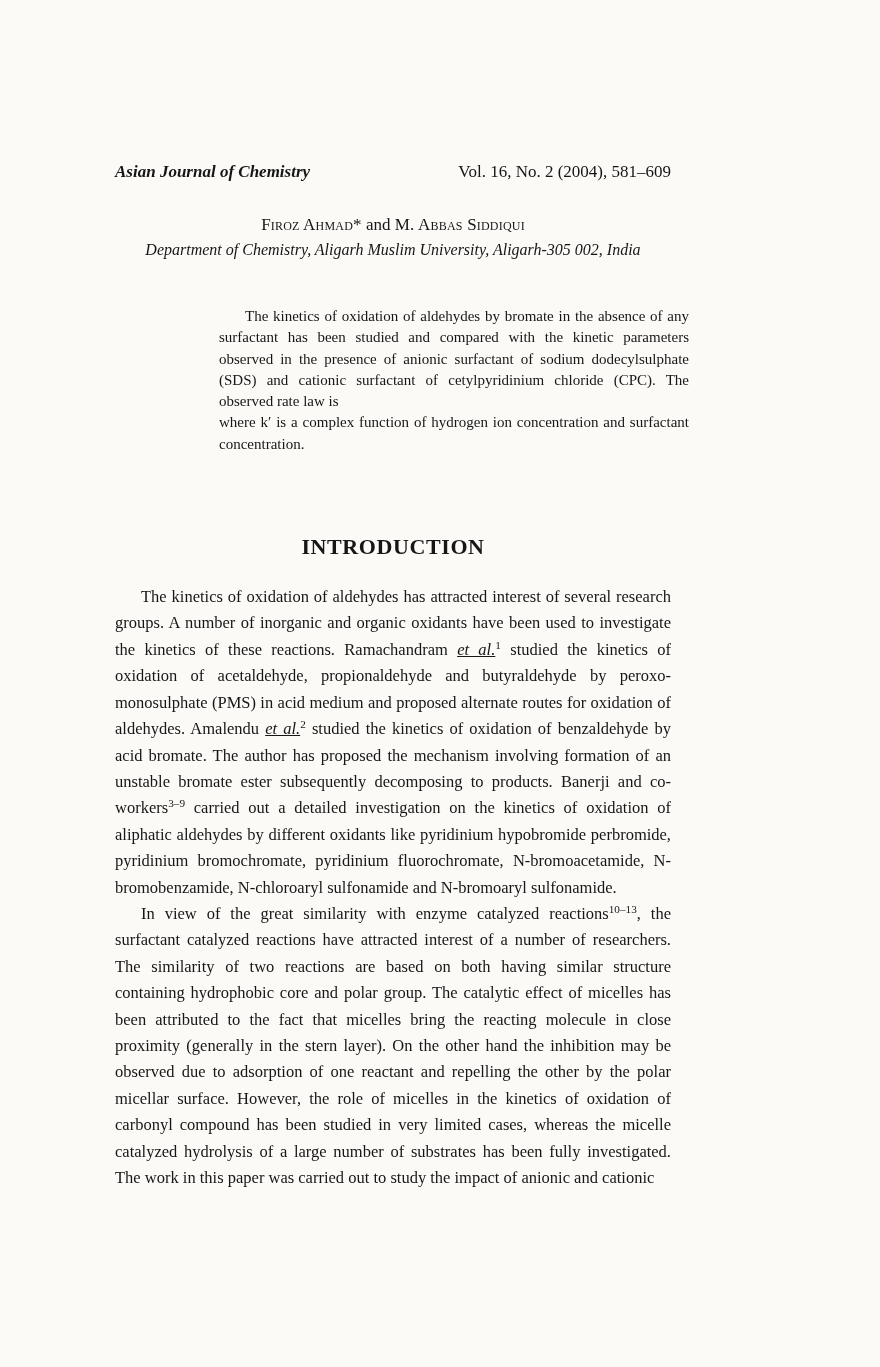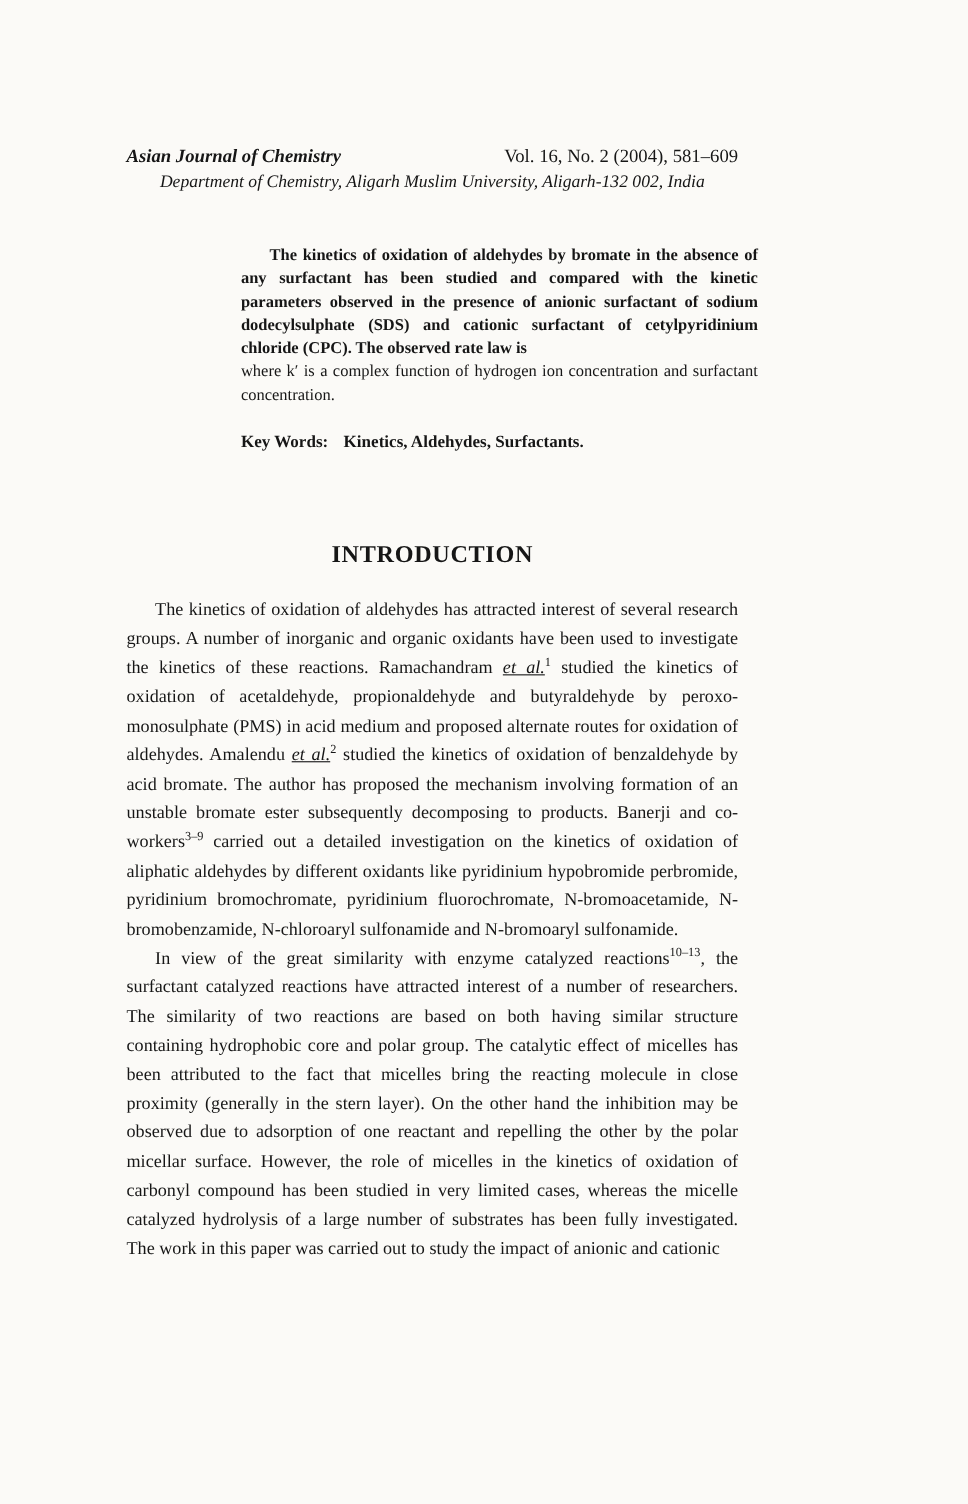--- a/index.html
+++ b/index.html
@@ -23,21 +23,21 @@
     width: 784px;
   }
   .header-row {
     display: flex;
     justify-content: space-between;
     align-items: baseline;
     font-size: 17px;
     line-height: 20px;
   }
   .journal { font-style: italic; font-weight: bold; }
-  .volume { font-weight: normal; }
+  .volume { font-weight: normal; margin-top: 30px; }
   .title {
     margin: 30px auto 0 auto;
     font-size: 22.5px;
     line-height: 28px;
     font-weight: bold;
     text-align: center;
     max-width: 640px;
   }
   .authors {
     margin-top: 32px;
@@ -54,21 +54,21 @@
     line-height: 21px;
   }
   .abstract {
     margin: 46px 0 0 104px;
     width: 470px;
     font-size: 15px;
     line-height: 21.3px;
     text-align: justify;
   }
   .abstract p { margin: 0; }
-  .abs-body { text-indent: 26px; font-weight: bold; }
+  .abs-body { text-indent: 26px; }
   .equation {
     text-align: center;
     font-size: 15px;
     line-height: 21.3px;
   }
   .keywords {
     margin: 20px 0 0 104px;
     font-size: 15.5px;
     line-height: 21px;
     font-weight: bold;
@@ -102,31 +102,29 @@
 
 <div class="page">
   <div class="content">
 
     <div class="header-row">
       <span class="journal">Asian Journal of Chemistry</span>
       <span class="volume">Vol. 16, No. 2 (2004), 581–609</span>
     </div>
 
 
+    <div class="authors"><span class="sc">Firoz Ahmad*</span><span> and </span><span class="sc">M. Abbas Siddiqui</span></div>
 
-    <div class="affiliation">Department of Chemistry, Aligarh Muslim University, Aligarh-132 002, India</div>
+    <div class="affiliation">Department of Chemistry, Aligarh Muslim University, Aligarh-305 002, India</div>
 
     <div class="abstract">
       <p class="abs-body">The kinetics of oxidation of aldehydes by bromate in the absence of any surfactant has been studied and compared with the kinetic parameters observed in the presence of anionic surfactant of sodium dodecylsulphate (SDS) and cationic surfactant of cetylpyridinium chloride (CPC). The observed rate law is</p>
       <p class="abs-after">where k′ is a complex function of hydrogen ion concentration and surfactant concentration.</p>
     </div>
 
-    <div class="keywords">
-      <span class="kw-label">Key Words:</span><span class="kw-value">Kinetics, Aldehydes, Surfactants.</span>
-    </div>
 
     <h2 class="section-heading">INTRODUCTION</h2>
 
     <p class="body-para first"><span>The kinetics of oxidation of aldehydes has attracted interest of several research groups. A number of inorganic and organic oxidants have been used to investigate the kinetics of these reactions. Ramachandram </span><span class="it">et al.</span><sup>1</sup><span> studied the kinetics of oxidation of acetaldehyde, propionaldehyde and butyraldehyde by peroxo-monosulphate (PMS) in acid medium and proposed alternate routes for oxidation of aldehydes. Amalendu </span><span class="it">et al.</span><sup>2</sup><span> studied the kinetics of oxidation of benzaldehyde by acid bromate. The author has proposed the mechanism involving formation of an unstable bromate ester subsequently decomposing to products. Banerji and co-workers</span><sup>3–9</sup><span> carried out a detailed investigation on the kinetics of oxidation of aliphatic aldehydes by different oxidants like pyridinium hypobromide perbromide, pyridinium bromochromate, pyridinium fluorochromate, N-bromoacetamide, N-bromobenzamide, N-chloroaryl sulfonamide and N-bromoaryl sulfonamide.</span></p>
     <p class="body-para"><span>In view of the great similarity with enzyme catalyzed reactions</span><sup>10–13</sup><span>, the surfactant catalyzed reactions have attracted interest of a number of researchers. The similarity of two reactions are based on both having similar structure containing hydrophobic core and polar group. The catalytic effect of micelles has been attributed to the fact that micelles bring the reacting molecule in close proximity (generally in the stern layer). On the other hand the inhibition may be observed due to adsorption of one reactant and repelling the other by the polar micellar surface. However, the role of micelles in the kinetics of oxidation of carbonyl compound has been studied in very limited cases, whereas the micelle catalyzed hydrolysis of a large number of substrates has been fully investigated. The work in this paper was carried out to study the impact of anionic and cationic</span></p>
 
   </div>
 </div>
 
 </body></html>

